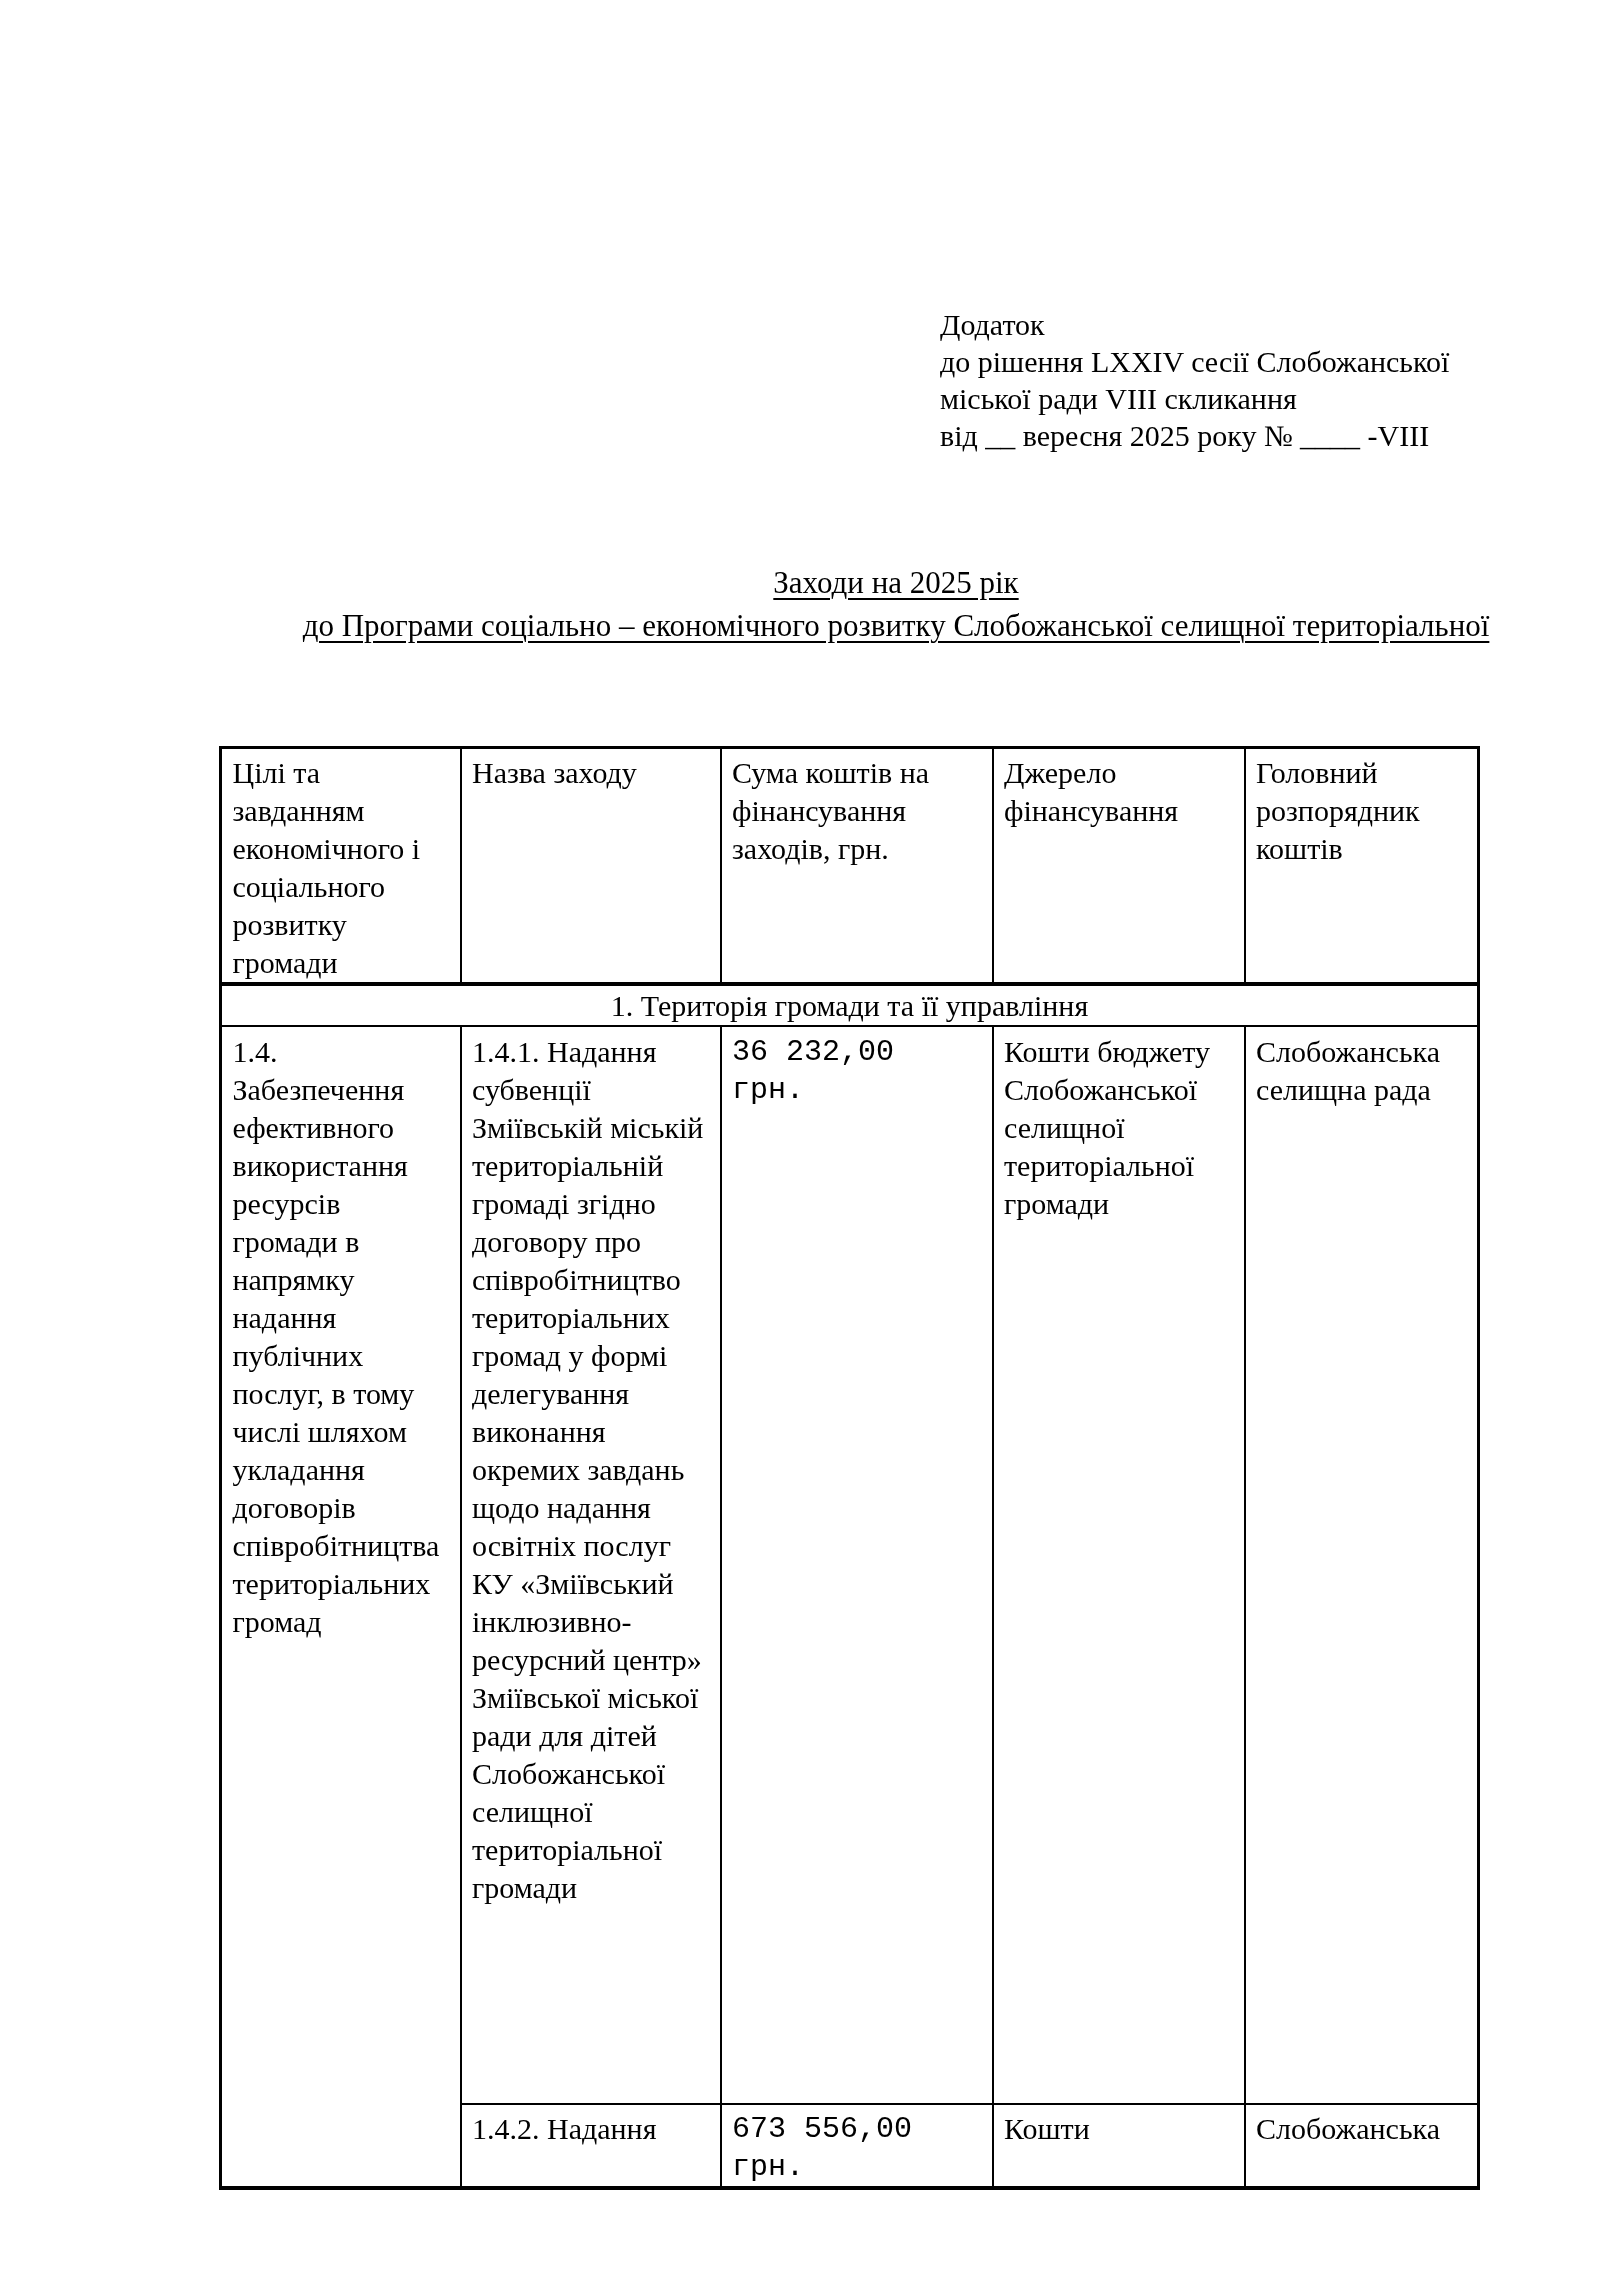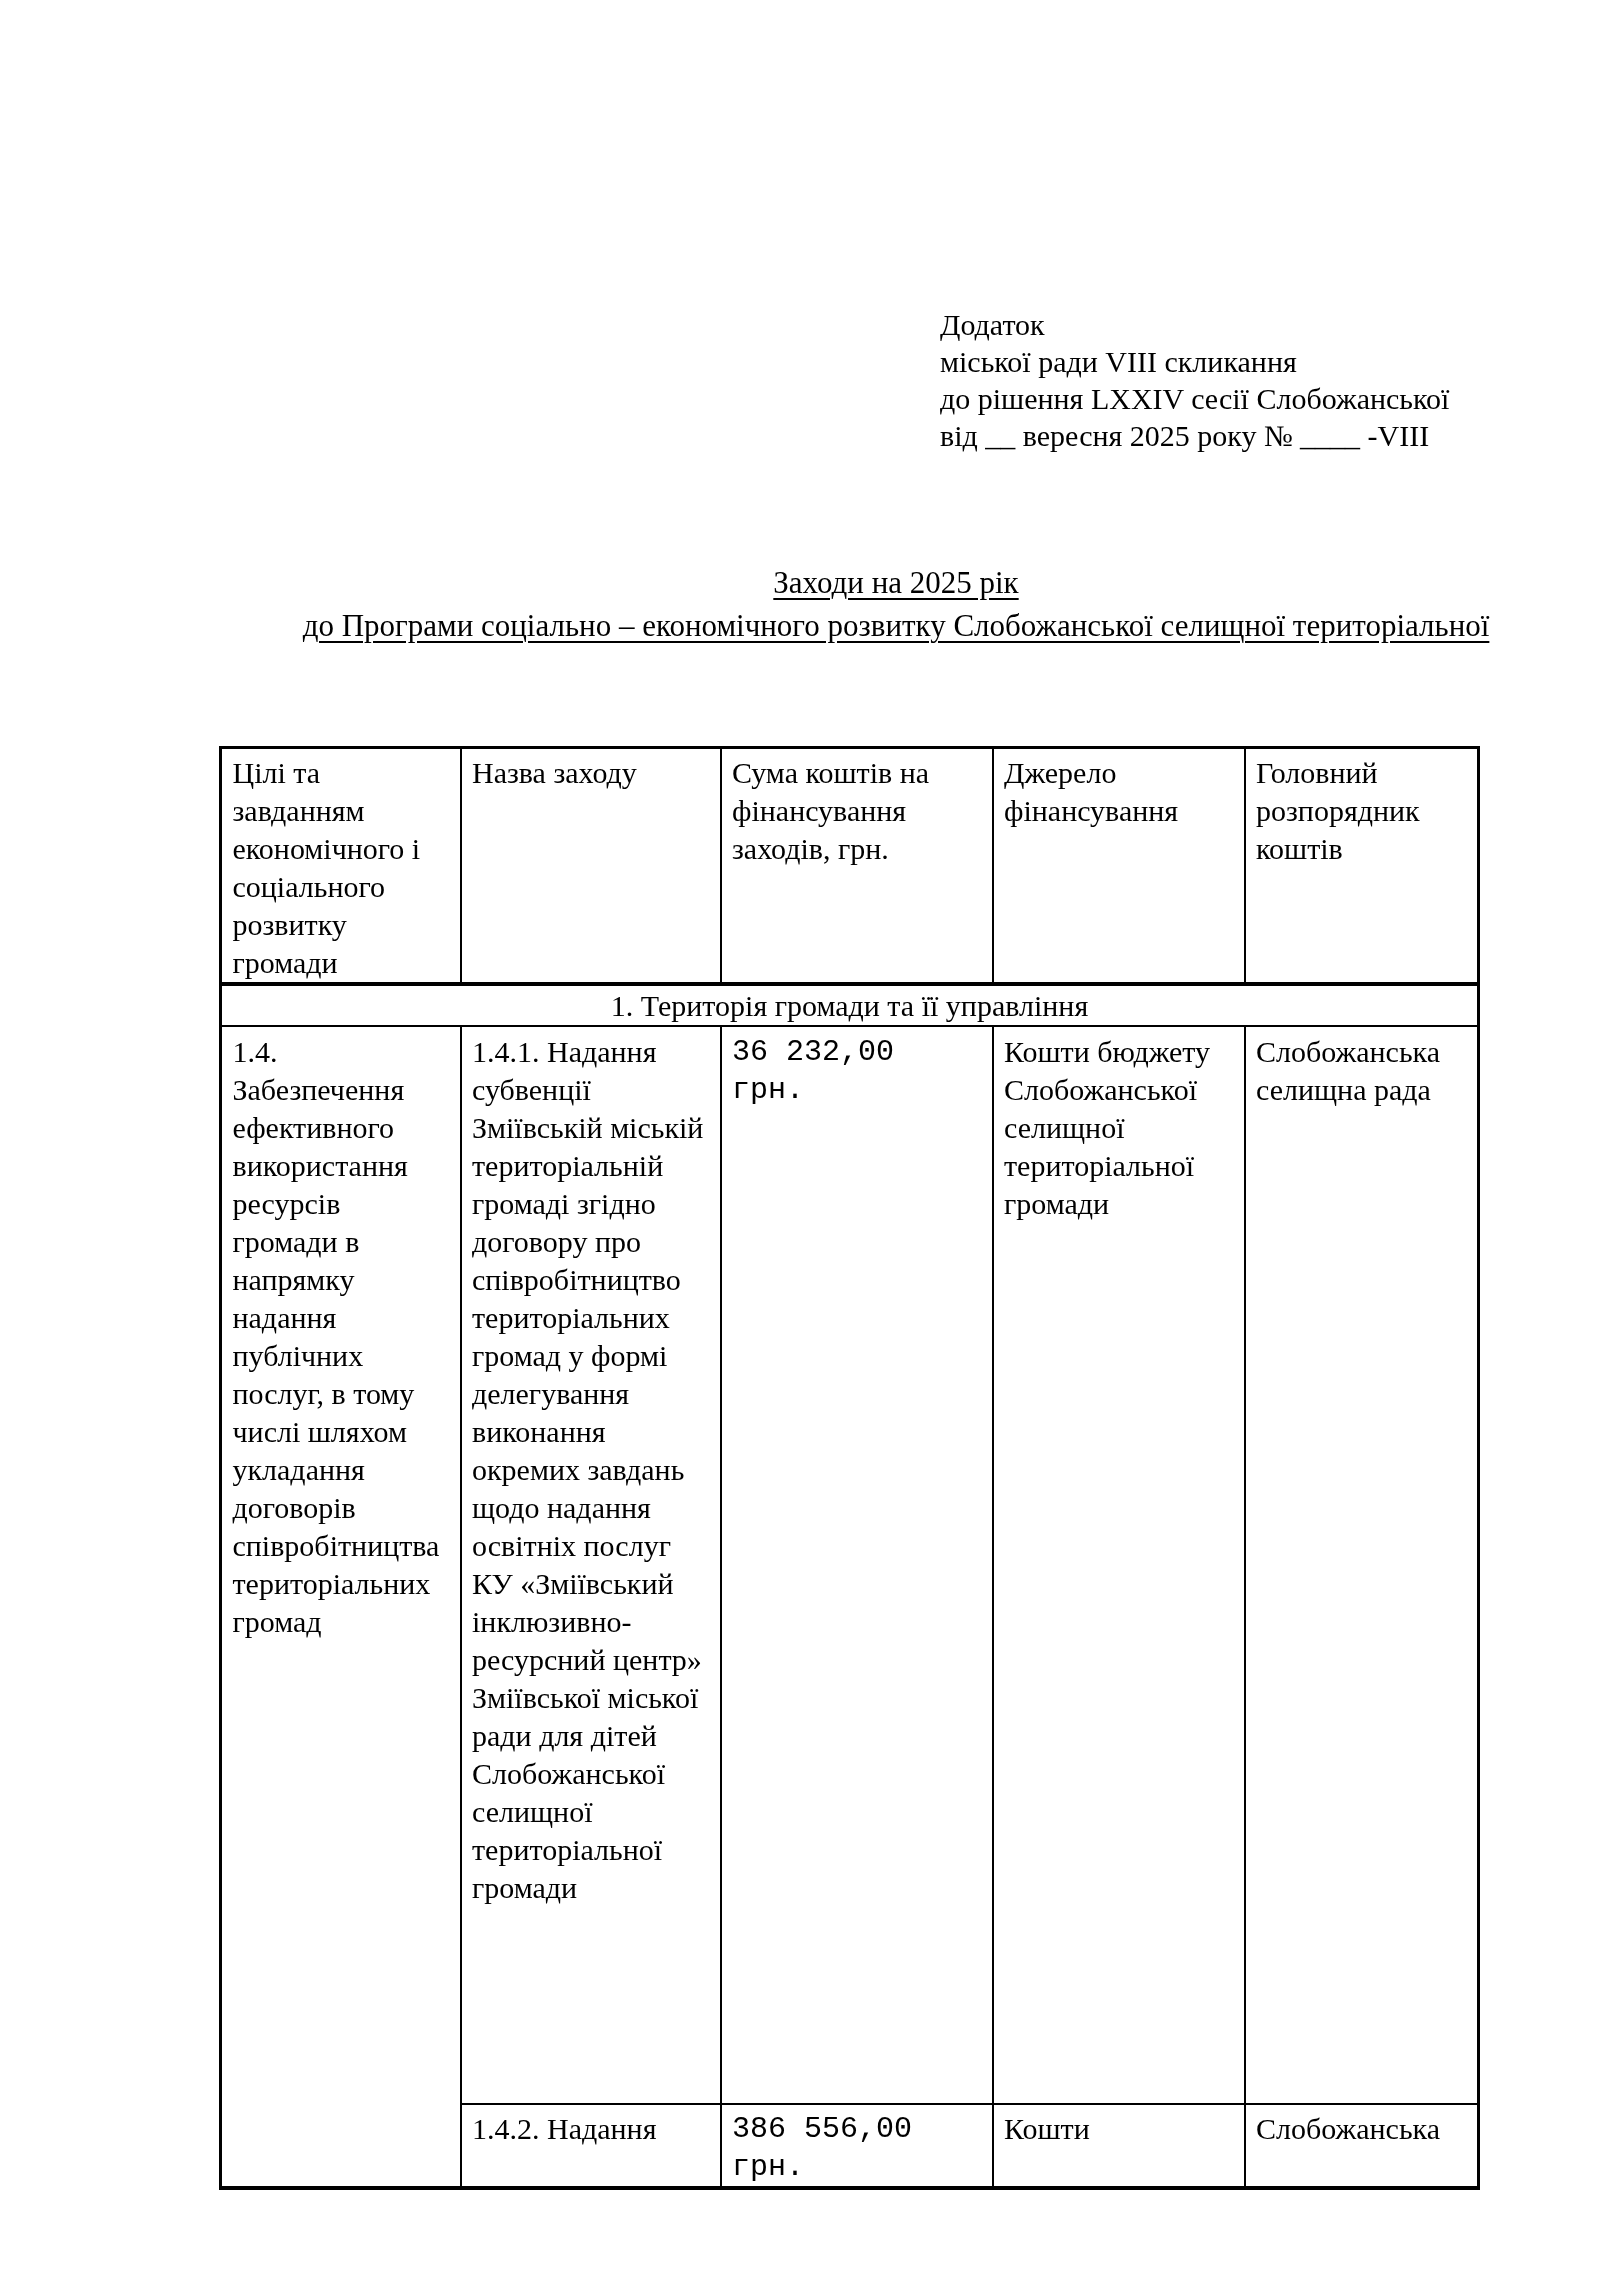--- a/index.html
+++ b/index.html
@@ -84,22 +84,22 @@
   .amount {
     font-weight: bold;
     font-family: Liberation Mono, monospace;
   }
 </style>
 </head>
 <body>
 
 <div class="appendix">
   <div>Додаток</div>
+  <div>до рішення LXXIV сесії Слобожанської</div>
   <div>міської ради VIII скликання</div>
-  <div>до рішення LXXIV сесії Слобожанської</div>
   <div>від __ вересня 2025 року № ____ -VIII</div>
 </div>
 
 <div class="doc-title">
   <div class="tline"><span>Заходи на 2025 рік</span></div>
   <div class="tline"><span>до Програми соціально – економічного розвитку Слобожанської селищної територіальної</span></div>
 </div>
 
 <table class="program-table">
   <colgroup>
@@ -122,19 +122,19 @@
     </tr>
     <tr class="data-row-1">
       <td rowspan="2">1.4. Забезпечення ефективного використання ресурсів громади в напрямку надання публічних послуг, в тому числі шляхом укладання договорів співробітництва територіальних громад</td>
       <td>1.4.1. Надання субвенції Зміївській міській територіальній громаді згідно договору про співробітництво територіальних громад у формі делегування виконання окремих завдань щодо надання освітніх послуг КУ «Зміївський інклюзивно-ресурсний центр» Зміївської міської ради для дітей Слобожанської селищної територіальної громади</td>
       <td class="amount">36 232,00 грн.</td>
       <td>Кошти бюджету Слобожанської селищної територіальної громади</td>
       <td>Слобожанська селищна рада</td>
     </tr>
     <tr class="data-row-2">
       <td>1.4.2. Надання</td>
-      <td class="amount">386 556,00 грн.</td>
+      <td class="amount">673 556,00 грн.</td>
       <td>Кошти</td>
       <td>Слобожанська</td>
     </tr>
   </tbody>
 </table>
 
 
 </body></html>

